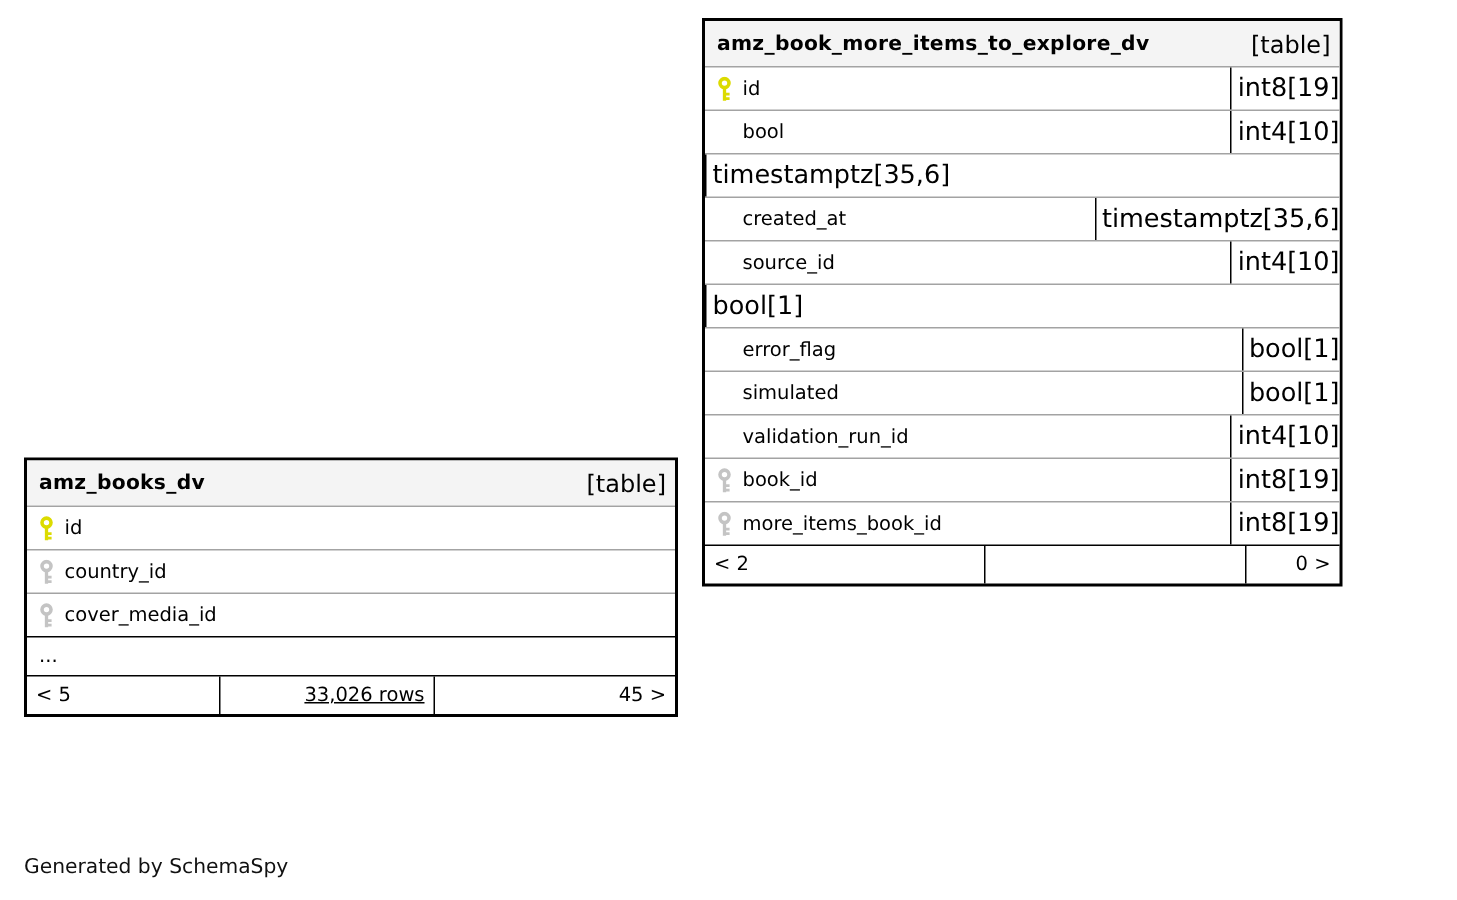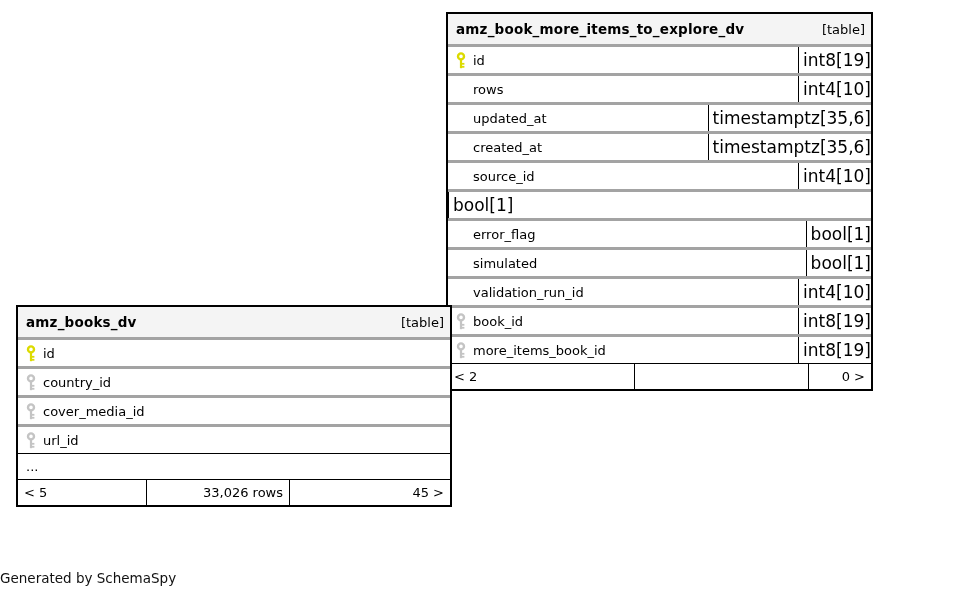--- a/index.html
+++ b/index.html
@@ -1,53 +1,53 @@
 <!DOCTYPE html>
 <html><head>
 <meta charset="utf-8">
 <style>
   * { margin:0; padding:0; box-sizing:border-box; }
   html,body { width:971px; height:600px; background:#ffffff; font-family:"DejaVu Sans", sans-serif; }
   .canvas { position:relative; width:971px; height:600px; background:#ffffff; overflow:hidden; }
 
   .dbtable { position:absolute; background:#ffffff; border:2px solid #000000; }
-  .t-right { left:446px; top:12px; width:427px; }
+  .t-right { left:468px; top:12px; width:427px; }
   .t-left  { left:16px;  top:288px; width:436px;margin-top:17px; }
 
   .thead { height:30px; background:#f4f4f4; display:flex; align-items:center; padding:0 6px 0 8px; }
   .tname { font-weight:bold; font-size:13.5px; color:#000; letter-spacing:0.2px; }
-  .ttag  { margin-left:auto; font-size:13px; color:#000; }
-
-  .row { display:flex; align-items:stretch; height:29px; border-top:3px solid #a3a3a3; background:#fff; }
+  .ttag  { margin-left:auto; font-size:16px; color:#000; }
+
+  .row { display:flex; align-items:stretch; height:29px; border-top:1px solid #a3a3a3; background:#fff; }
   .namecell { display:flex; align-items:center; padding-left:7px; font-size:13px; color:#000; }
   .t-right .namecell { width:360px; }
   .t-left  .namecell { flex:1; }
   .typecell { flex:1; border-left:1px solid #000; display:flex; align-items:center; padding-left:4px; font-size:17px; color:#000; }
 
   .key { width:12px; height:17px; margin-right:6px; flex:0 0 12px; }
   .key.pk { color:#dcdb00; }
   .key.fk { color:#c4c4c4; }
   .key.none { visibility:hidden; }
 
   .ellipsisrow { height:26px; border-top:1px solid #000; display:flex; align-items:center; padding-left:8px; font-size:13px; }
 
   .tfoot { display:flex; height:26px; border-top:1px solid #000; font-size:13px; }
   .fcell { display:flex; align-items:center; padding:0 6px; }
   .fcell + .fcell { border-left:1px solid #000; }
   .t-right .fc1 { width:186px; }
   .t-right .fc2 { width:174px; }
   .t-left  .fc1 { width:128px; }
   .t-left  .fc2 { width:143px; }
   .fc3 { flex:1; justify-content:flex-end; }
-  .fc2 { justify-content:flex-end; }
+  .fc2 { justify-content:flex-end;text-decoration:underline; }
   .fc1 { justify-content:flex-start; }
 
   .rel { position:absolute; left:0; top:0; width:971px; height:600px; pointer-events:none; }
 
-  .credit { position:absolute; left:0; top:570px; font-size:13.5px; color:#111111; }
+  .credit { position:absolute; left:16px; top:570px; font-size:13.5px; color:#111111; }
   .symdefs { position:absolute; width:0; height:0; overflow:hidden; }
 </style>
 </head>
 <body>
 
 <svg class="symdefs" aria-hidden="true">
   <defs>
     <symbol id="keysym" viewBox="0 0 12 17">
       <circle cx="6" cy="4.4" r="3" fill="none" stroke="currentColor" stroke-width="2.4"></circle>
       <line x1="6" y1="7.4" x2="6" y2="16.2" stroke="currentColor" stroke-width="2.2"></line>
@@ -84,31 +84,25 @@
           </svg>
         <span>id</span>
       </div>
       <div class="typecell">int8[19]</div>
     </div>
     <div class="row">
       <div class="namecell">
         <svg class="key none">
             <use href="#keysym"></use>
           </svg>
-        <span>rows</span>
+        <span>bool</span>
       </div>
       <div class="typecell">int4[10]</div>
     </div>
     <div class="row">
-      <div class="namecell">
-        <svg class="key none">
-            <use href="#keysym"></use>
-          </svg>
-        <span>updated_at</span>
-      </div>
       <div class="typecell">timestamptz[35,6]</div>
     </div>
     <div class="row">
       <div class="namecell">
         <svg class="key none">
             <use href="#keysym"></use>
           </svg>
         <span>created_at</span>
       </div>
       <div class="typecell">timestamptz[35,6]</div>
@@ -201,28 +195,20 @@
       </div>
     </div>
     <div class="row">
       <div class="namecell">
         <svg class="key fk">
             <use href="#keysym"></use>
           </svg>
         <span>cover_media_id</span>
       </div>
     </div>
-    <div class="row">
-      <div class="namecell">
-        <svg class="key fk">
-            <use href="#keysym"></use>
-          </svg>
-        <span>url_id</span>
-      </div>
-    </div>
 
     <div class="ellipsisrow">...</div>
 
     <div class="tfoot">
       <div class="fcell fc1">&lt; 5</div>
       <div class="fcell fc2">33,026 rows</div>
       <div class="fcell fc3">45 &gt;</div>
     </div>
   </div>
 

